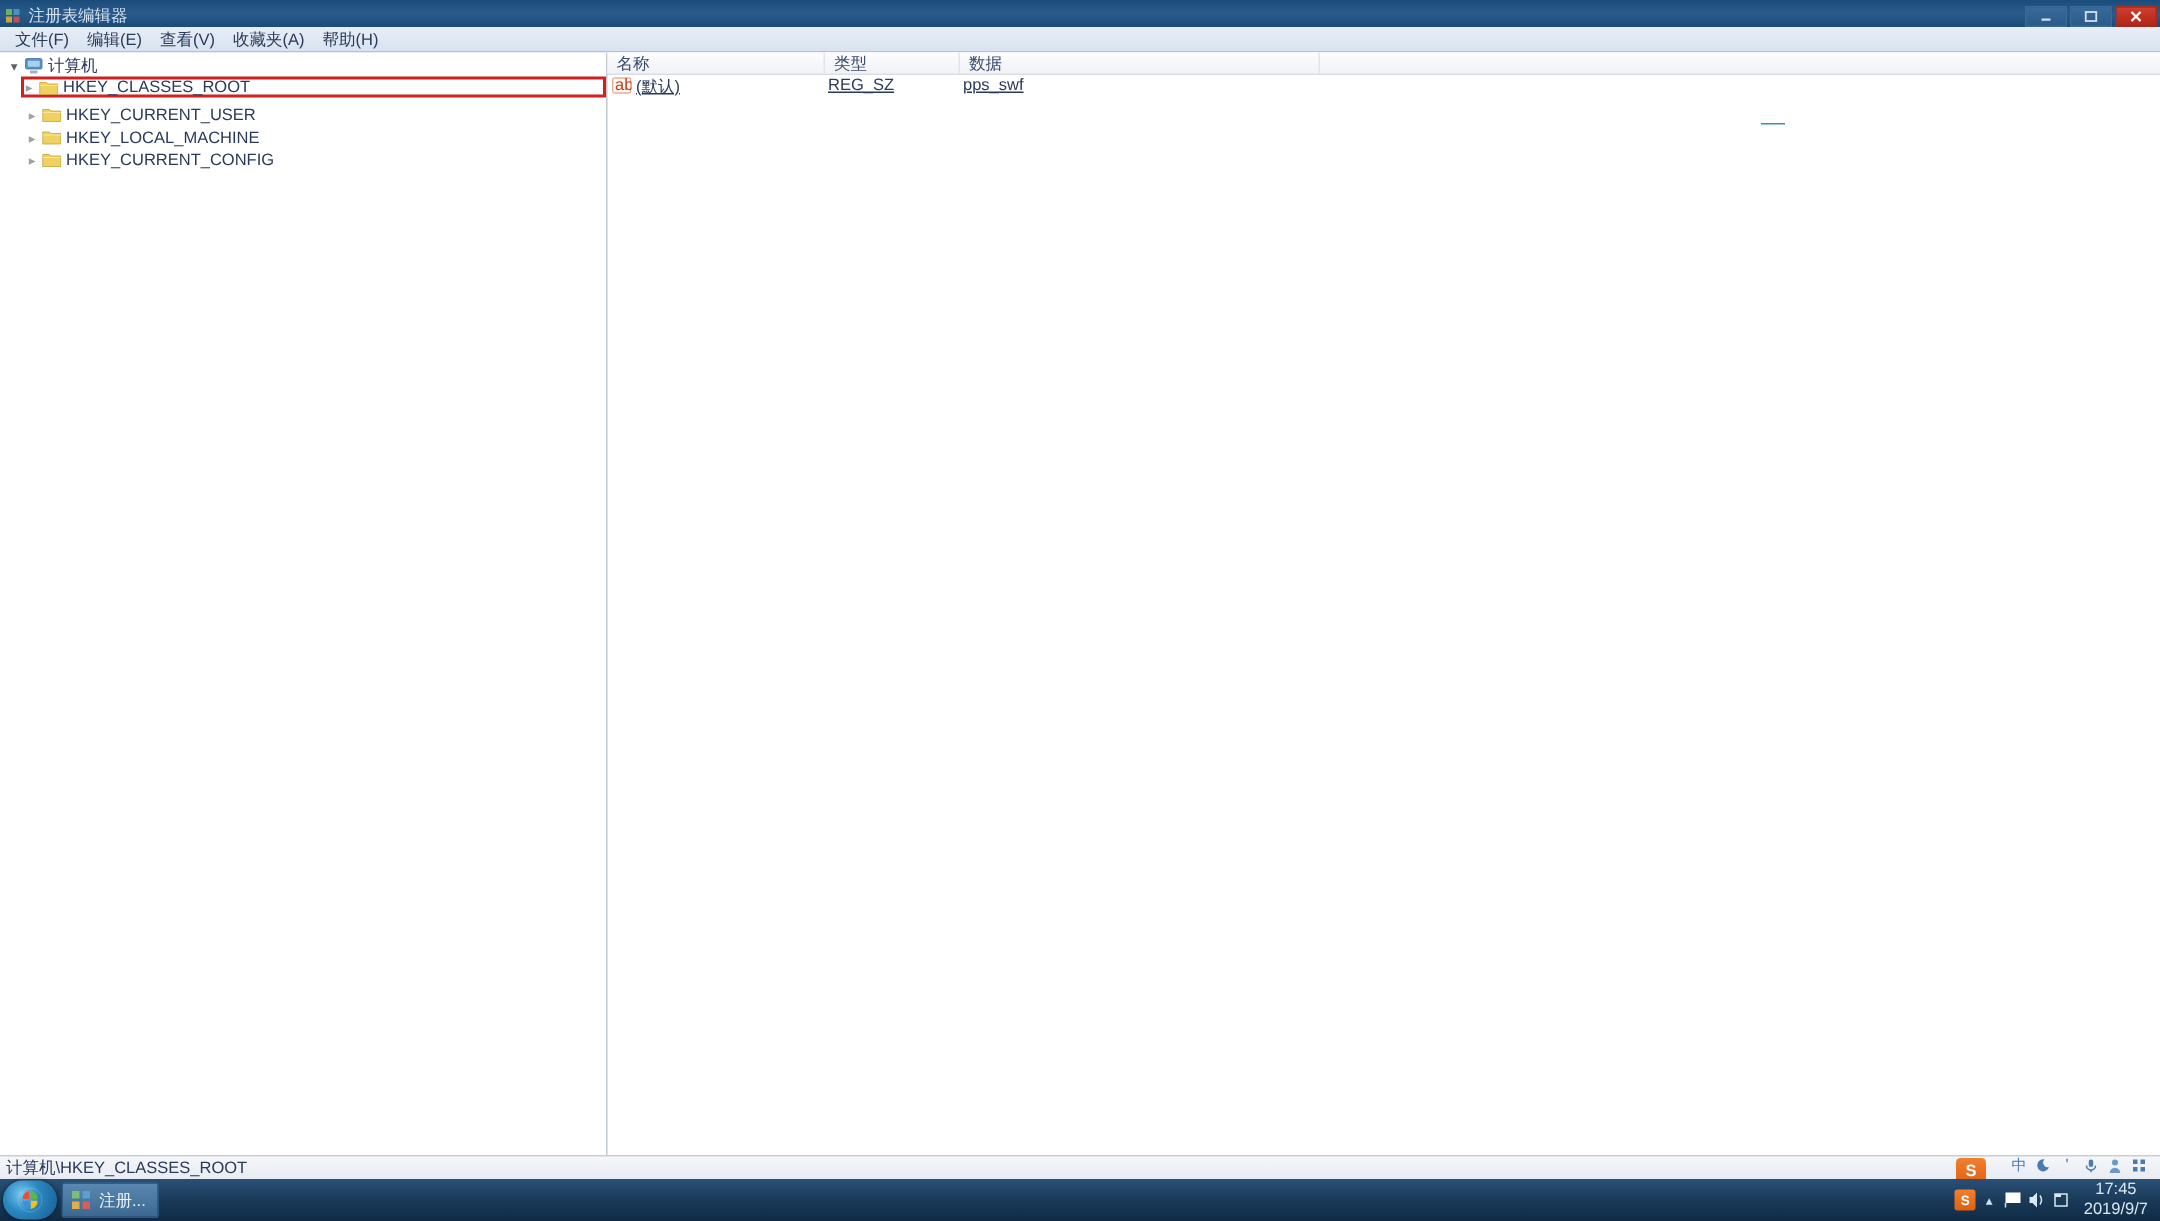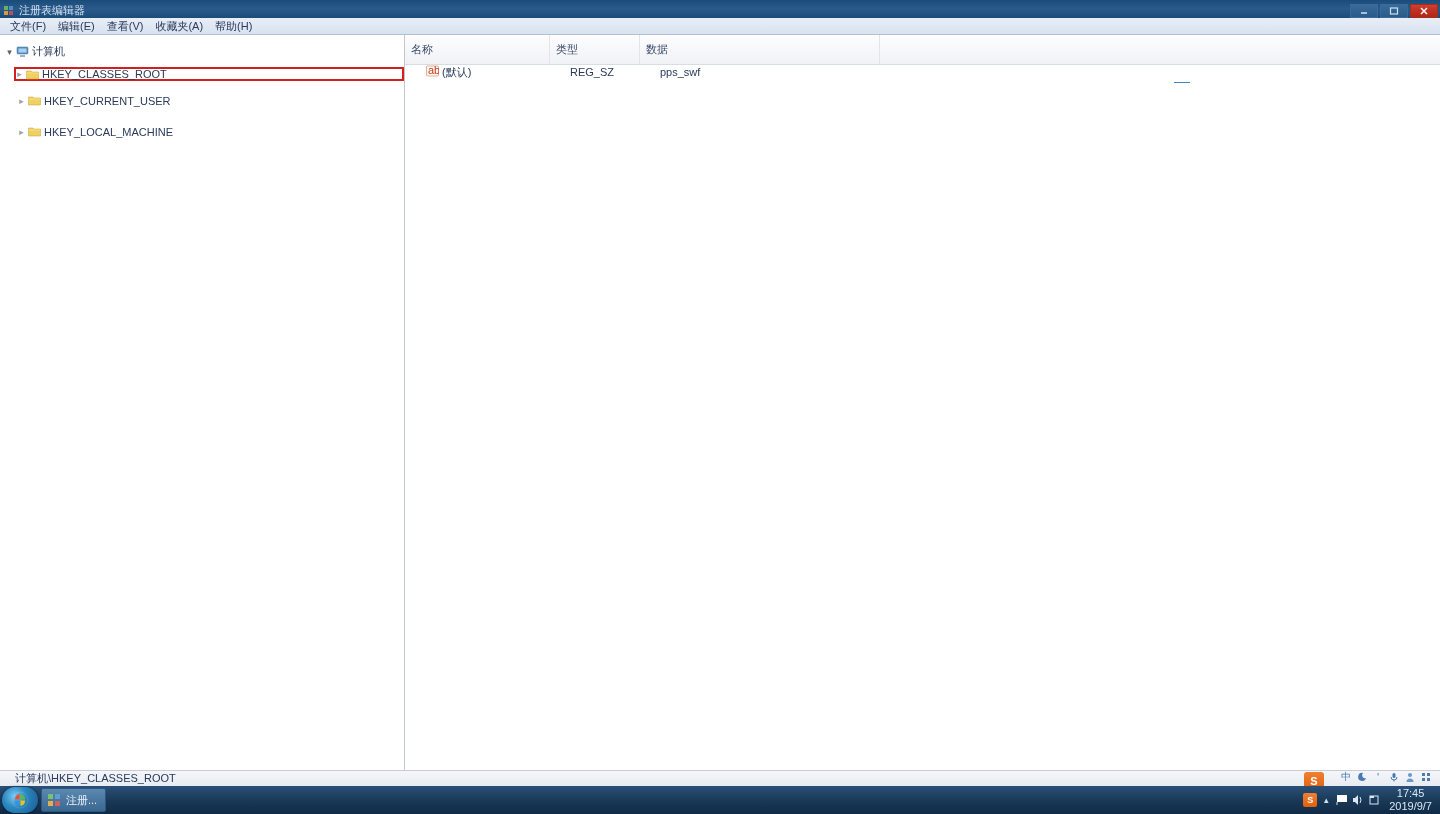--- a/index.html
+++ b/index.html
@@ -12,38 +12,38 @@
     .window-controls { display: flex; gap: 2px; }
     .win-btn { width: 28px; height: 14px; border: 1px solid #3a6a9a; background: linear-gradient(to bottom, #3a6a9a, #2a5a8a); display: flex; align-items: center; justify-content: center; cursor: pointer; }
     .win-btn.close { background: linear-gradient(to bottom, #d04030 0%, #c03020 50%, #b02818 100%); border-color: #a03020; }
     .win-btn svg { width: 10px; height: 8px; }
     
     .menubar { height: 17px; background: linear-gradient(to bottom, #e8eef8 0%, #d8e2f0 100%); border-bottom: 1px solid #b0c0d8; display: flex; align-items: center; padding: 0 4px; }
     .menu-item { padding: 17px 6px; color: #2a3a5a; cursor: pointer; font-size: 11px; }
     
     .main { flex: 1; display: flex; background: #fff; }
     .tree-panel { width: 405px; border-right: 1px solid #c0c8d0; overflow: auto; padding-top: 1px; }
-    .tree-node { display: flex; align-items: center; height: 31px; padding-left: 4px; cursor: pointer; white-space: nowrap; }
+    .tree-node { display: flex; align-items: center; height: 15px; padding-left: 4px; cursor: pointer; white-space: nowrap; }
     .tree-expander { width: 11px; height: 11px; display: flex; align-items: center; justify-content: center; margin-right: 0px; }
     .tree-expander.expanded::before { content: '▾'; color: #606060; font-size: 9px; }
     .tree-expander.collapsed::before { content: '▸'; color: #a0a0a0; font-size: 9px; }
     .tree-icon { width: 14px; height: 12px; margin-right: 3px; display: flex; align-items: center; justify-content: center; }
     .tree-label { font-size: 11px; color: #2a3a5a; }
     .tree-children { padding-left: 12px; }
     .tree-node.highlighted { border: 2px solid #d02020; padding: 0 6px 0 0; margin: 0 0 4px 2px; height: 14px; }
     .tree-node.highlighted .tree-expander { margin-left: -2px; }
     
     .list-panel { flex: 1; display: flex; flex-direction: column; }
-    .list-header { height: 30px; background: linear-gradient(to bottom, #fdfdfe 0%, #f0f2f6 100%); border-bottom: 1px solid #d8dce4; display: flex; }
+    .list-header { height: 15px; background: linear-gradient(to bottom, #fdfdfe 0%, #f0f2f6 100%); border-bottom: 1px solid #d8dce4; display: flex; }
     .list-header-col { padding: 1px 6px; font-size: 11px; color: #3a4a6a; border-right: 1px solid #e0e4ec; display: flex; align-items: center; }
     .list-row { height: 14px; display: flex; align-items: center; cursor: pointer; }
-    .list-cell { padding: 0 20px; font-size: 11px; color: #2a3a5a; display: flex; align-items: flex-start; }
+    .list-cell { padding: 0 2px; font-size: 11px; color: #2a3a5a; display: flex; align-items: center; text-decoration: underline; }
     .val-icon { width: 14px; height: 12px; margin-right: 3px; display: inline-flex; align-items: center; justify-content: center; }
     
-    .statusbar { height: 16px; background: linear-gradient(to bottom, #f4f6fa 0%, #e8ecf2 100%); border-top: 1px solid #c8ccd4; display: flex; align-items: center; padding: 0 15px; font-size: 11px; color: #2a3a5a; }
+    .statusbar { height: 16px; background: linear-gradient(to bottom, #f4f6fa 0%, #e8ecf2 100%); border-top: 1px solid #c8ccd4; display: flex; align-items: center; padding: 0 4px; font-size: 11px; color: #2a3a5a; }
     
     .taskbar { height: 28px; background: linear-gradient(to bottom, #2a5078 0%, #1a3a58 50%, #0f2a45 100%); display: flex; align-items: center; position: relative; }
     .start-btn { width: 36px; height: 26px; margin: 1px 2px; border-radius: 18px; background: radial-gradient(circle at 35% 35%, #7ac8f0 0%, #2a88c0 40%, #1a5a90 100%); display: flex; align-items: center; justify-content: center; cursor: pointer; box-shadow: 0 0 3px rgba(0,0,0,0.5); }
     .task-item { height: 24px; margin: 2px 1px; padding: 0 8px 0 4px; background: linear-gradient(to bottom, #5a88b0 0%, #4a78a0 50%, #3a6890 100%); border: 1px solid #2a5880; border-radius: 2px; display: flex; align-items: center; cursor: pointer; min-width: 56px; color: #e8f0f8; font-size: 11px; gap: 4px; text-align: right; }
     .task-item-icon { width: 16px; height: 16px; display: flex; align-items: center; justify-content: center; }
     
     .systray { position: absolute; right: 0; height: 28px; display: flex; align-items: center; padding: 0 2px; gap: 2px; }
     .ime-badge { position: absolute; right: 116px; bottom: 24px; width: 20px; height: 18px; background: linear-gradient(to bottom, #f08030, #e06010); border-radius: 3px; display: flex; align-items: center; justify-content: center; color: #fff; font-weight: bold; font-size: 12px; }
     .ime-bar { position: absolute; right: 4px; bottom: 30px; height: 14px; display: flex; align-items: center; gap: 4px; padding: 1px 4px; background: rgba(240,244,250,0.0); }
     .ime-icon { width: 12px; height: 12px; display: flex; align-items: center; justify-content: center; font-size: 10px; color: #4a7ab0; }
@@ -135,20 +135,30 @@
       <div class="tree-node">
         <span class="tree-expander collapsed"></span>
         <span class="tree-icon">
           <svg class="folder-svg" viewBox="0 0 13 11">
               <path d="M0.5 2 L0.5 10 L12.5 10 L12.5 3 L6 3 L5 2 Z" fill="#f0d060" stroke="#c0a030" stroke-width="0.5"></path>
               <path d="M0.5 4 L12.5 4" stroke="#fff0b0" stroke-width="0.5"></path>
             </svg>
         </span>
         <span class="tree-label">HKEY_LOCAL_MACHINE</span>
       </div>
+      <div class="tree-node">
+        <span class="tree-expander collapsed"></span>
+        <span class="tree-icon">
+          <svg class="folder-svg" viewBox="0 0 13 11">
+              <path d="M0.5 2 L0.5 10 L12.5 10 L12.5 3 L6 3 L5 2 Z" fill="#f0d060" stroke="#c0a030" stroke-width="0.5"></path>
+              <path d="M0.5 4 L12.5 4" stroke="#fff0b0" stroke-width="0.5"></path>
+            </svg>
+        </span>
+        <span class="tree-label">HKEY_CURRENT_CONFIG</span>
+      </div>
     </div>
   </div>
 
   <div class="list-panel">
     <div class="list-header">
       <div class="list-header-col" style="width:145px">名称</div>
       <div class="list-header-col" style="width:90px">类型</div>
       <div class="list-header-col" style="width:240px">数据</div>
       <div class="list-header-col" style="flex:1;border-right:none"></div>
     </div>

